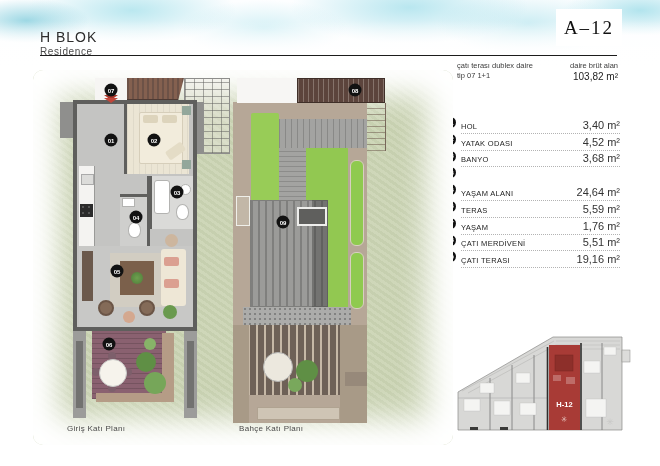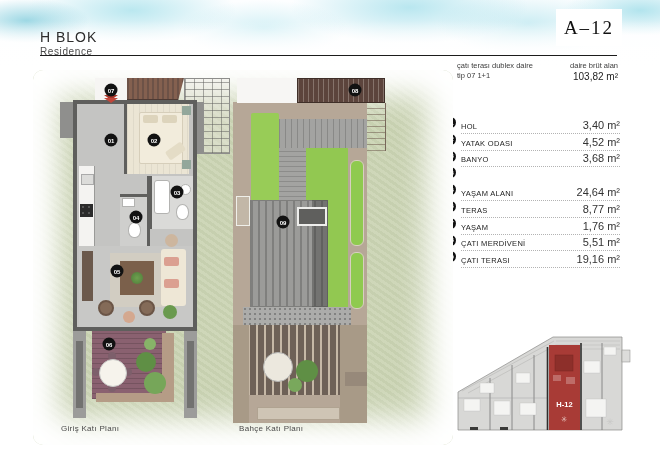--- a/index.html
+++ b/index.html
@@ -190,21 +190,21 @@
         <span class="badge">05</span>
         <span class="rline">
           <span class="rlabel">YAŞAM ALANI</span>
           <span class="rvalue">24,64 m²</span>
         </span>
       </div>
       <div class="rrow">
         <span class="badge">06</span>
         <span class="rline">
           <span class="rlabel">TERAS</span>
-          <span class="rvalue">8,77 m²</span>
+          <span class="rvalue">5,59 m²</span>
         </span>
       </div>
       <div class="rrow">
         <span class="badge">07</span>
         <span class="rline">
           <span class="rlabel">YAŞAM</span>
           <span class="rvalue">1,76 m²</span>
         </span>
       </div>
       <div class="rrow">
@@ -306,21 +306,21 @@
   <div class="abs rp-table"></div>
   <div class="abs rp-plant1"></div>
   <div class="abs rp-plant2"></div>
   <div class="abs rp-col-l"></div>
   <div class="abs rp-col-r">
       <i></i>
     </div>
   <div class="abs rp-botbar"></div>
   <div class="abs rp-botlight"></div>
 
-  <div class="plan-label" style="left:61px;top:424px">Giriş Katı Planı</div>
+  <div class="plan-label" style="left:67px;top:424px">Giriş Katı Planı</div>
   <div class="plan-label" style="left:239px;top:424px">Bahçe Katı Planı</div>
 
   <svg class="site" width="198" height="135" viewBox="0 0 198 135">
     <polygon points="8,89 103,34 172,34 172,127 8,127" fill="#d8d8d6" stroke="#8a8a88" stroke-width="0.7"></polygon>
     <rect x="172" y="47" width="8" height="12" fill="#dcdcda" stroke="#8a8a88" stroke-width="0.5"></rect>
     <line x1="12" y1="88" x2="104" y2="38" stroke="#b0b0ae" stroke-width="0.5"></line>
     <line x1="18" y1="90" x2="106" y2="42" stroke="#b0b0ae" stroke-width="0.5"></line>
     <line x1="106" y1="38" x2="170" y2="38" stroke="#b9b9b7" stroke-width="0.5"></line>
     <line x1="106" y1="42" x2="170" y2="42" stroke="#b9b9b7" stroke-width="0.5"></line>
     <line x1="106" y1="46" x2="170" y2="46" stroke="#b9b9b7" stroke-width="0.5"></line>

